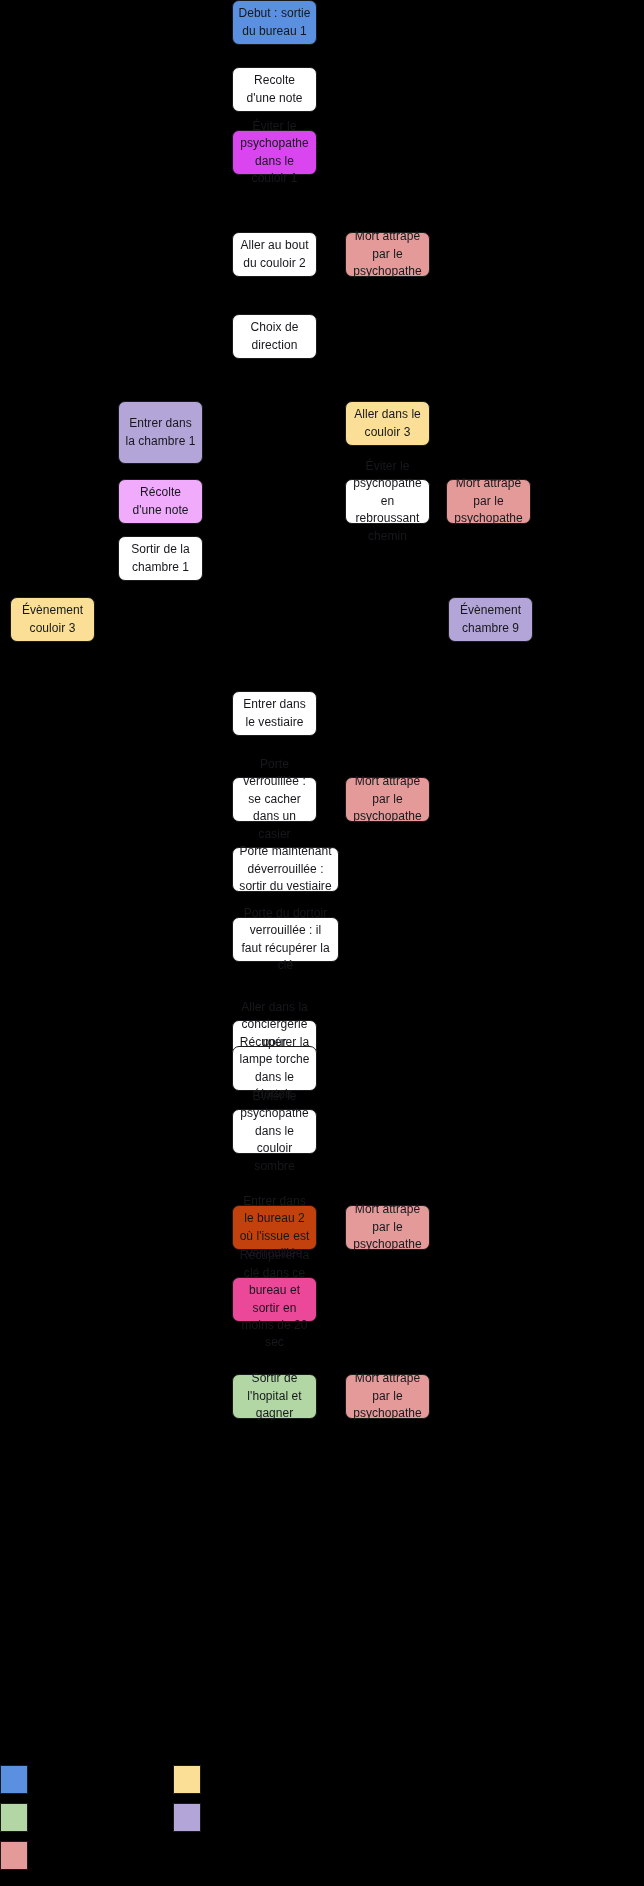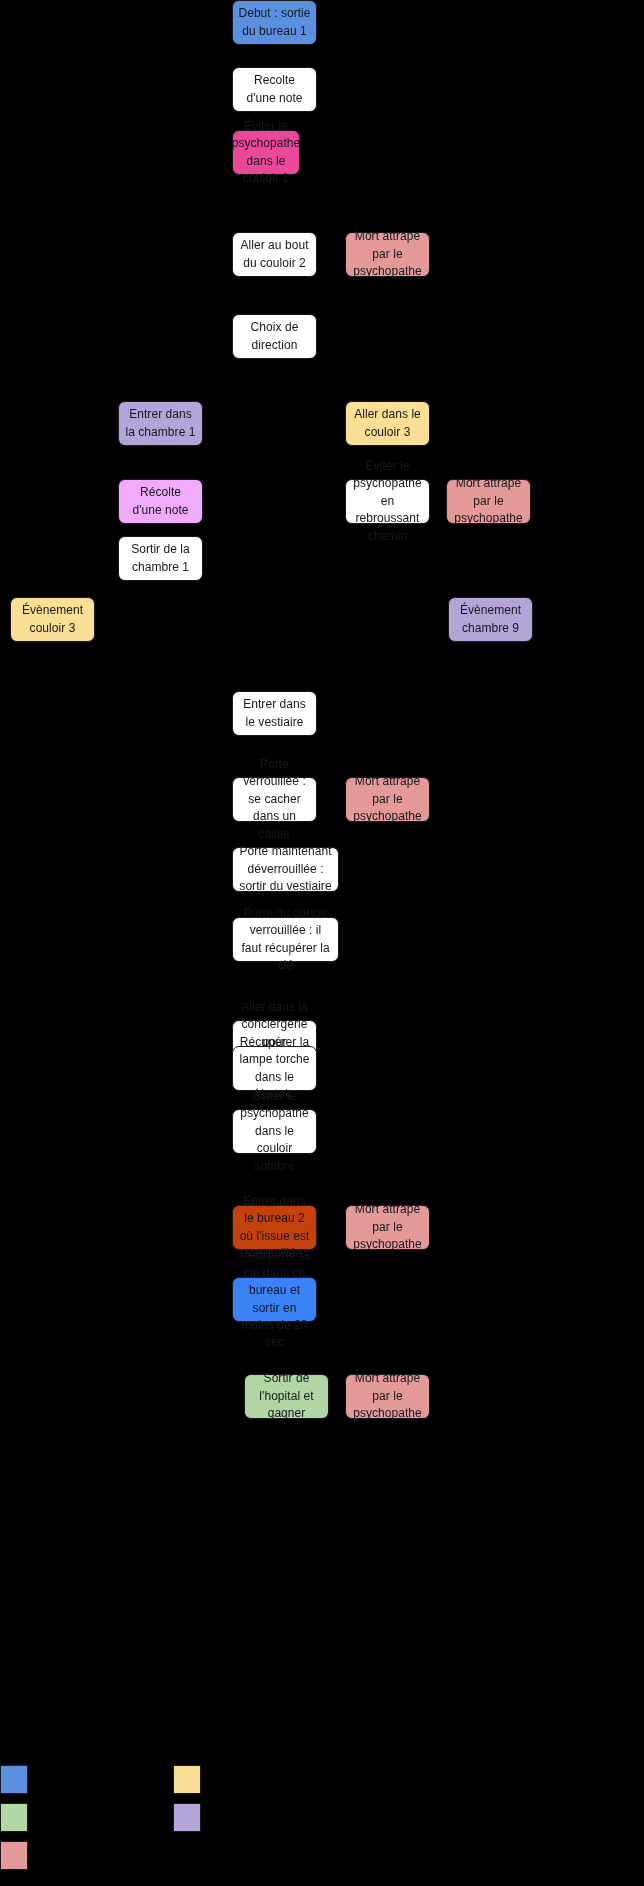--- a/index.html
+++ b/index.html
@@ -53,44 +53,44 @@
     white-space: nowrap;
     line-height: 29px;
   }
 </style>
 </head>
 <body>
 
 <div id="chart">
     <div class="node" style="left: 232px; top: 0px; width: 85px; height: 45px; background: rgb(91, 143, 224);">Debut : sortie du bureau 1</div>
     <div class="node" style="left: 232px; top: 67px; width: 85px; height: 45px; background: rgb(255, 255, 255);">Recolte d'une note</div>
-    <div class="node" style="left: 232px; top: 130px; width: 68px; height: 45px; background: #ec4899;">Éviter le psychopathe dans le couloir 1</div>
+    <div class="node" style="left: 232px; top: 130px; width: 85px; height: 45px; background: #d946ef;">Éviter le psychopathe dans le couloir 1</div>
     <div class="node" style="left: 232px; top: 232px; width: 85px; height: 45px; background: rgb(255, 255, 255);">Aller au bout du couloir 2</div>
     <div class="node" style="left: 345px; top: 232px; width: 85px; height: 45px; background: rgb(229, 154, 154);">Mort attrapé par le psychopathe</div>
     <div class="node" style="left: 232px; top: 314px; width: 85px; height: 45px; background: rgb(255, 255, 255);">Choix de direction</div>
-    <div class="node" style="left: 118px; top: 401px; width: 85px; height: 45px; background: rgb(179, 165, 216);">Entrer dans la chambre 1</div>
+    <div class="node" style="left: 118px; top: 401px; width: 85px; height: 63px; background: rgb(179, 165, 216);">Entrer dans la chambre 1</div>
     <div class="node" style="left: 345px; top: 401px; width: 85px; height: 45px; background: rgb(251, 223, 150);">Aller dans le couloir 3</div>
     <div class="node" style="left: 118px; top: 479px; width: 85px; height: 45px; background: #f0abfc;">Récolte d'une note</div>
     <div class="node" style="left: 345px; top: 479px; width: 85px; height: 45px; background: rgb(255, 255, 255);">Éviter le psychopathe en rebroussant chemin</div>
     <div class="node" style="left: 446px; top: 479px; width: 85px; height: 45px; background: rgb(229, 154, 154);">Mort attrapé par le psychopathe</div>
     <div class="node" style="left: 118px; top: 536px; width: 85px; height: 45px; background: rgb(255, 255, 255);">Sortir de la chambre 1</div>
     <div class="node" style="left: 10px; top: 597px; width: 85px; height: 45px; background: rgb(251, 223, 150);">Évènement couloir 3</div>
     <div class="node" style="left: 448px; top: 597px; width: 85px; height: 45px; background: rgb(179, 165, 216);">Évènement chambre 9</div>
     <div class="node" style="left: 232px; top: 691px; width: 85px; height: 45px; background: rgb(255, 255, 255);">Entrer dans le vestiaire</div>
     <div class="node" style="left: 232px; top: 777px; width: 85px; height: 45px; background: rgb(255, 255, 255);">Porte verrouillée : se cacher dans un casier</div>
     <div class="node" style="left: 345px; top: 777px; width: 85px; height: 45px; background: rgb(229, 154, 154);">Mort attrapé par le psychopathe</div>
     <div class="node" style="left: 232px; top: 847px; width: 107px; height: 45px; background: rgb(255, 255, 255);">Porte maintenant déverrouillée : sortir du vestiaire</div>
     <div class="node" style="left: 232px; top: 917px; width: 107px; height: 45px; background: rgb(255, 255, 255);">Porte du dortoir verrouillée :  il faut récupérer la clé</div>
     <div class="node" style="left: 232px; top: 979px; width: 85px; height: 45px; background: rgb(255, 255, 255); margin-top: 41px;">Aller dans la conciergerie pour récupérer la clé</div>
     <div class="node" style="left: 232px; top: 1046px; width: 85px; height: 45px; background: rgb(255, 255, 255);">Récupérer la lampe torche dans le dortoir</div>
     <div class="node" style="left: 232px; top: 1109px; width: 85px; height: 45px; background: rgb(255, 255, 255);">Éviter le psychopathe dans le couloir sombre</div>
     <div class="node" style="left: 232px; top: 1205px; width: 85px; height: 45px; background: #c2410c;">Entrer dans le bureau 2 où l'issue est verrouillée</div>
     <div class="node" style="left: 345px; top: 1205px; width: 85px; height: 45px; background: rgb(229, 154, 154);">Mort attrapé par le psychopathe</div>
-    <div class="node" style="left: 232px; top: 1277px; width: 85px; height: 45px; background: #3b82f6;">Récupérer la clé dans ce bureau et sortir en moins de 20 sec</div>
-    <div class="node" style="left: 232px; top: 1374px; width: 85px; height: 45px; background: rgb(178, 215, 165); margin-left: 12px;">Sortir de l'hopital et gagner</div>
+    <div class="node" style="left: 232px; top: 1277px; width: 85px; height: 45px; background: #ec4899;">Récupérer la clé dans ce bureau et sortir en moins de 20 sec</div>
+    <div class="node" style="left: 232px; top: 1374px; width: 85px; height: 45px; background: rgb(178, 215, 165);">Sortir de l'hopital et gagner</div>
     <div class="node" style="left: 345px; top: 1374px; width: 85px; height: 45px; background: rgb(229, 154, 154);">Mort attrapé par le psychopathe</div>
     <div class="legend-swatch" style="left: 0px; top: 1765px; background: rgb(91, 143, 224);"></div>
     <div class="legend-label" style="left: 36px; top: 1765px;"></div>
     <div class="legend-swatch" style="left: 173px; top: 1765px; background: rgb(251, 223, 150);"></div>
     <div class="legend-label" style="left: 209px; top: 1765px;"></div>
     <div class="legend-swatch" style="left: 0px; top: 1803px; background: rgb(178, 215, 165);"></div>
     <div class="legend-label" style="left: 36px; top: 1803px;"></div>
     <div class="legend-swatch" style="left: 173px; top: 1803px; background: rgb(179, 165, 216);"></div>
     <div class="legend-label" style="left: 209px; top: 1803px;"></div>
     <div class="legend-swatch" style="left: 0px; top: 1841px; background: rgb(229, 154, 154);"></div>

